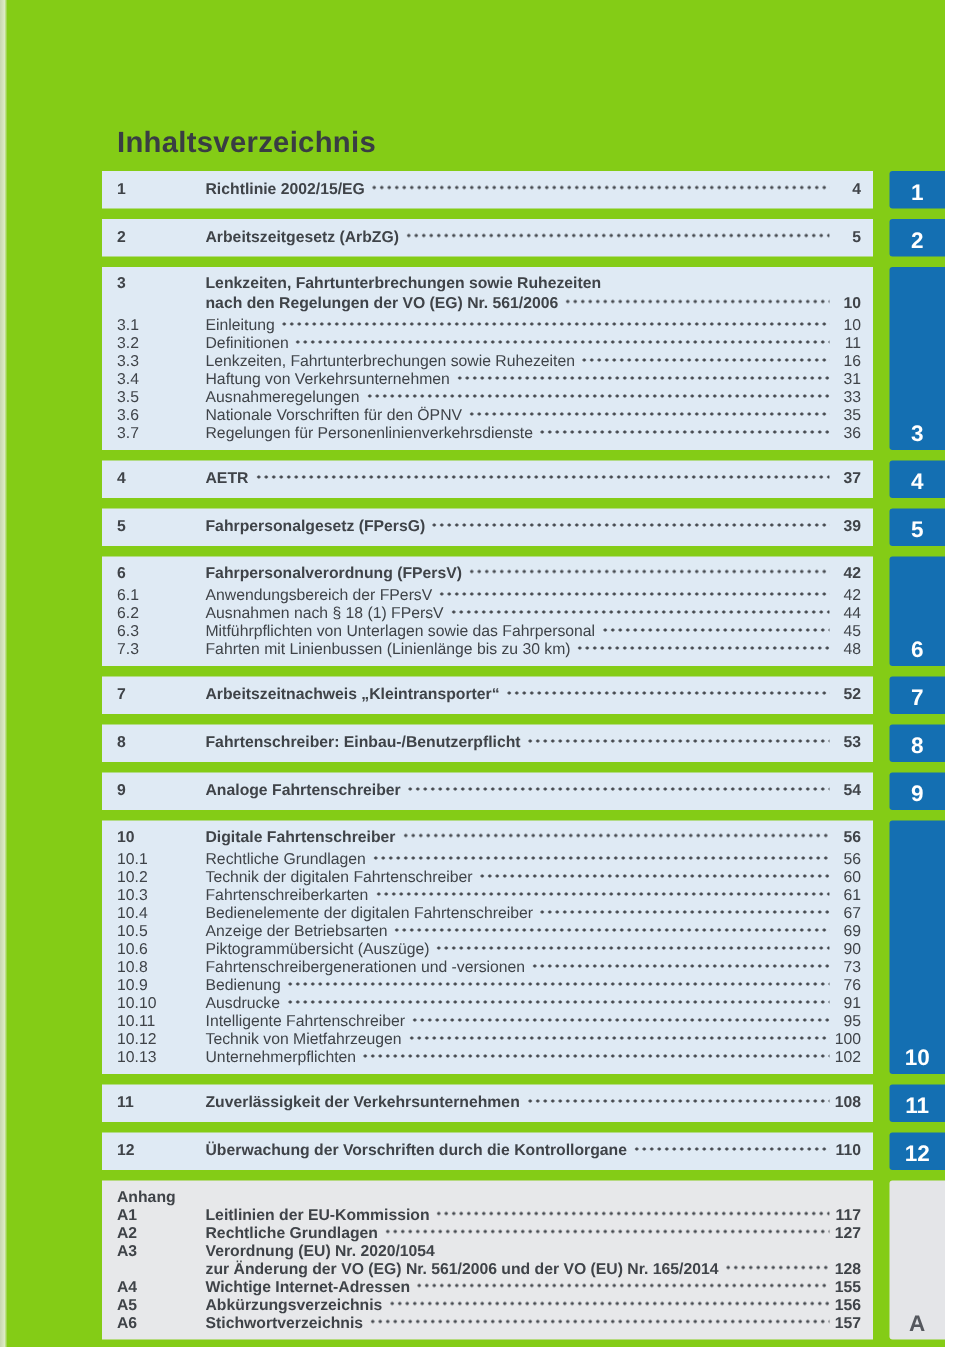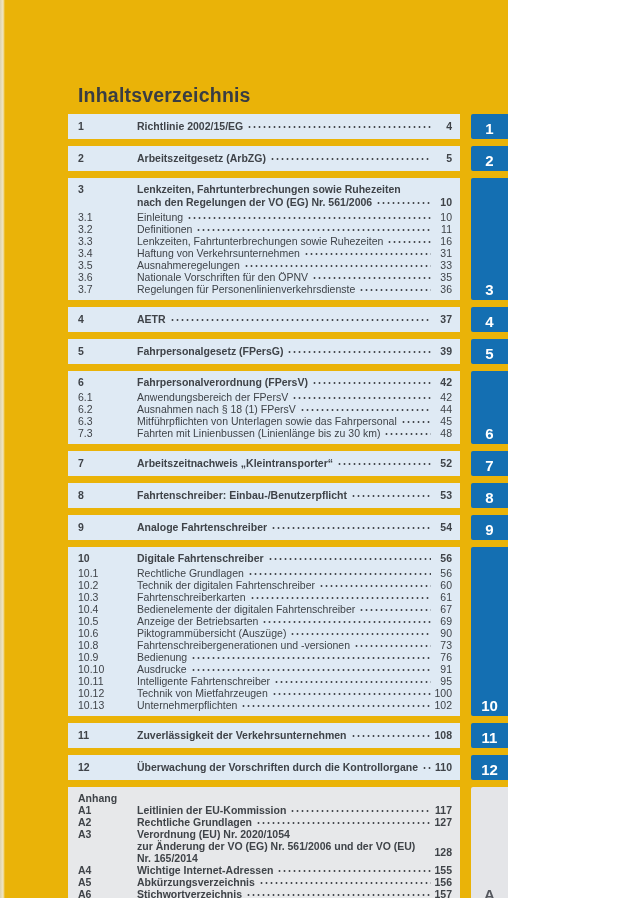--- a/index.html
+++ b/index.html
@@ -1,38 +1,38 @@
 <!DOCTYPE html>
 <html><head>
 <meta charset="utf-8">
 <style>
   html,body{margin:0;padding:0;background:#ffffff;}
   body{font-family:"Liberation Sans",sans-serif;}
-  .page{position:relative;width:508px;height:898px;background:#eab308;overflow:hidden;color:#3f4348;}
+  .page{position:relative;width:630px;height:898px;background:#84cc16;overflow:hidden;color:#3f4348;}
   .scan-edge{position:absolute;left:0;top:0;width:5px;height:100%;
     background:linear-gradient(90deg,#d9d9d5,#f2f2ef 60%,rgba(255,255,255,0));opacity:.8;}
   .heading{margin:0;padding:84px 0 0 78px;font-size:19.5px;font-weight:bold;
     color:#393d43;letter-spacing:.2px;}
   #toc{margin:7px 0 0 68px;}
   .section{display:grid;grid-template-columns:1fr 37px;column-gap:11px;margin-bottom:7px;}
   .content{background:#dfeaf4;padding:0 8px 0 10px;font-size:10.5px;}
   .content.gray{background:#e7e8ea;padding-top:5px;}
   .content.multi{padding-bottom:5px;}
   .content.single{display:flex;flex-direction:column;justify-content:center;min-height:23px;}
   .tab{background:#146fb2;color:#ffffff;font-weight:bold;font-size:15px;
     display:flex;align-items:flex-end;justify-content:center;padding-bottom:2px;
     border-radius:2px 0 0 2px;min-height:23px;}
   .tab.light{background:#e4e5e8;color:#55585e;}
   .row{display:flex;line-height:12px;}
   .row.m{line-height:13px;}
   .content.multi .row.m{margin:5px 0 2px;}
   .content.single .row{margin:0;}
   .num{width:59px;flex:none;}
   .body{flex:1;min-width:0;}
-  .line{display:flex;align-items:center;}
+  .line{display:flex;align-items:flex-start;}
   .leader{flex:1;height:7px;margin:0 3px 2px 4px;
     background-image:radial-gradient(circle,#45494e 0.9px,rgba(0,0,0,0) 1.2px);
     background-size:5px 4px;background-repeat:repeat-x;background-position:0 100%;}
   .page-no{min-width:18px;text-align:right;white-space:nowrap;}
   .b{font-weight:bold;}
 </style>
 </head>
 <body>
 
 <div class="page">

